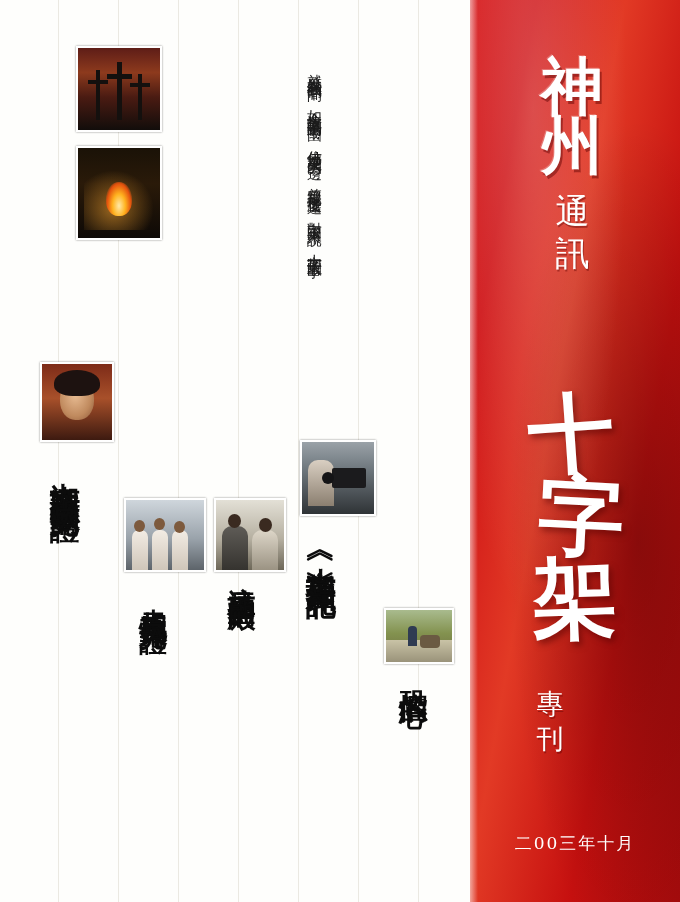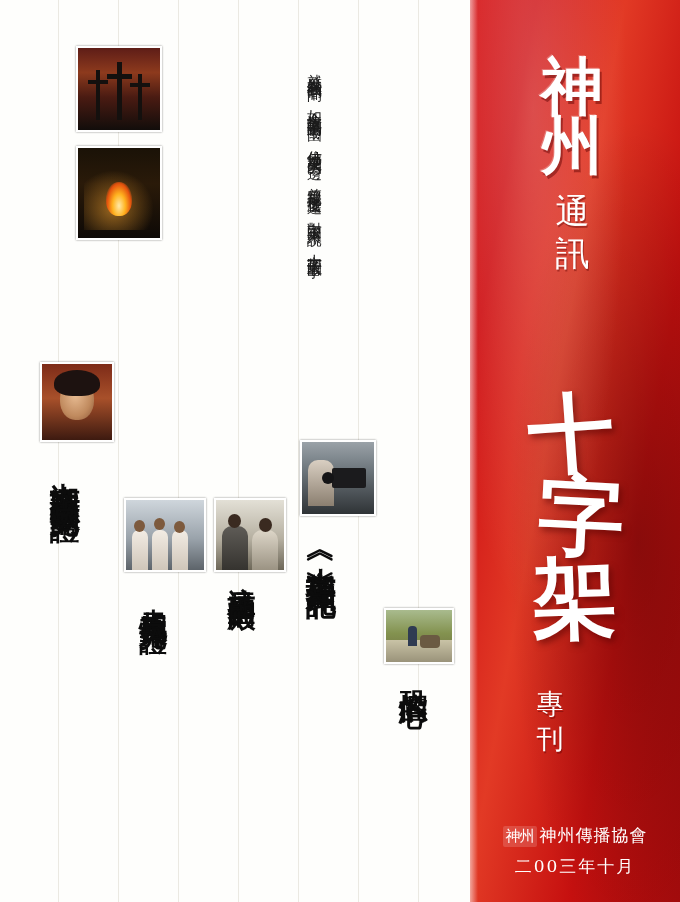--- a/index.html
+++ b/index.html
@@ -349,23 +349,20 @@
     <span>字</span>
     <span>架</span>
   </div>
 
   <div class="special-issue">
     <span>專</span>
     <span>刊</span>
   </div>
 
   <div class="publisher">
-    <div class="org">
-      <span class="logo-mark">神州</span><span>神州傳播協會</span>
-    </div>
     <div class="date">二00三年十月</div>
   </div>
 
   <div class="photo" id="photo-crosses">
     <div class="cross" style="left:18px; top:22px; width:4px; height:50px;"></div>
     <div class="cross" style="left:10px; top:32px; width:20px; height:4px;"></div>
     <div class="cross" style="left:39px; top:14px; width:5px; height:58px;"></div>
     <div class="cross" style="left:29px; top:26px; width:25px; height:5px;"></div>
     <div class="cross" style="left:60px; top:26px; width:4px; height:46px;"></div>
     <div class="cross" style="left:52px; top:35px; width:20px; height:4px;"></div>

